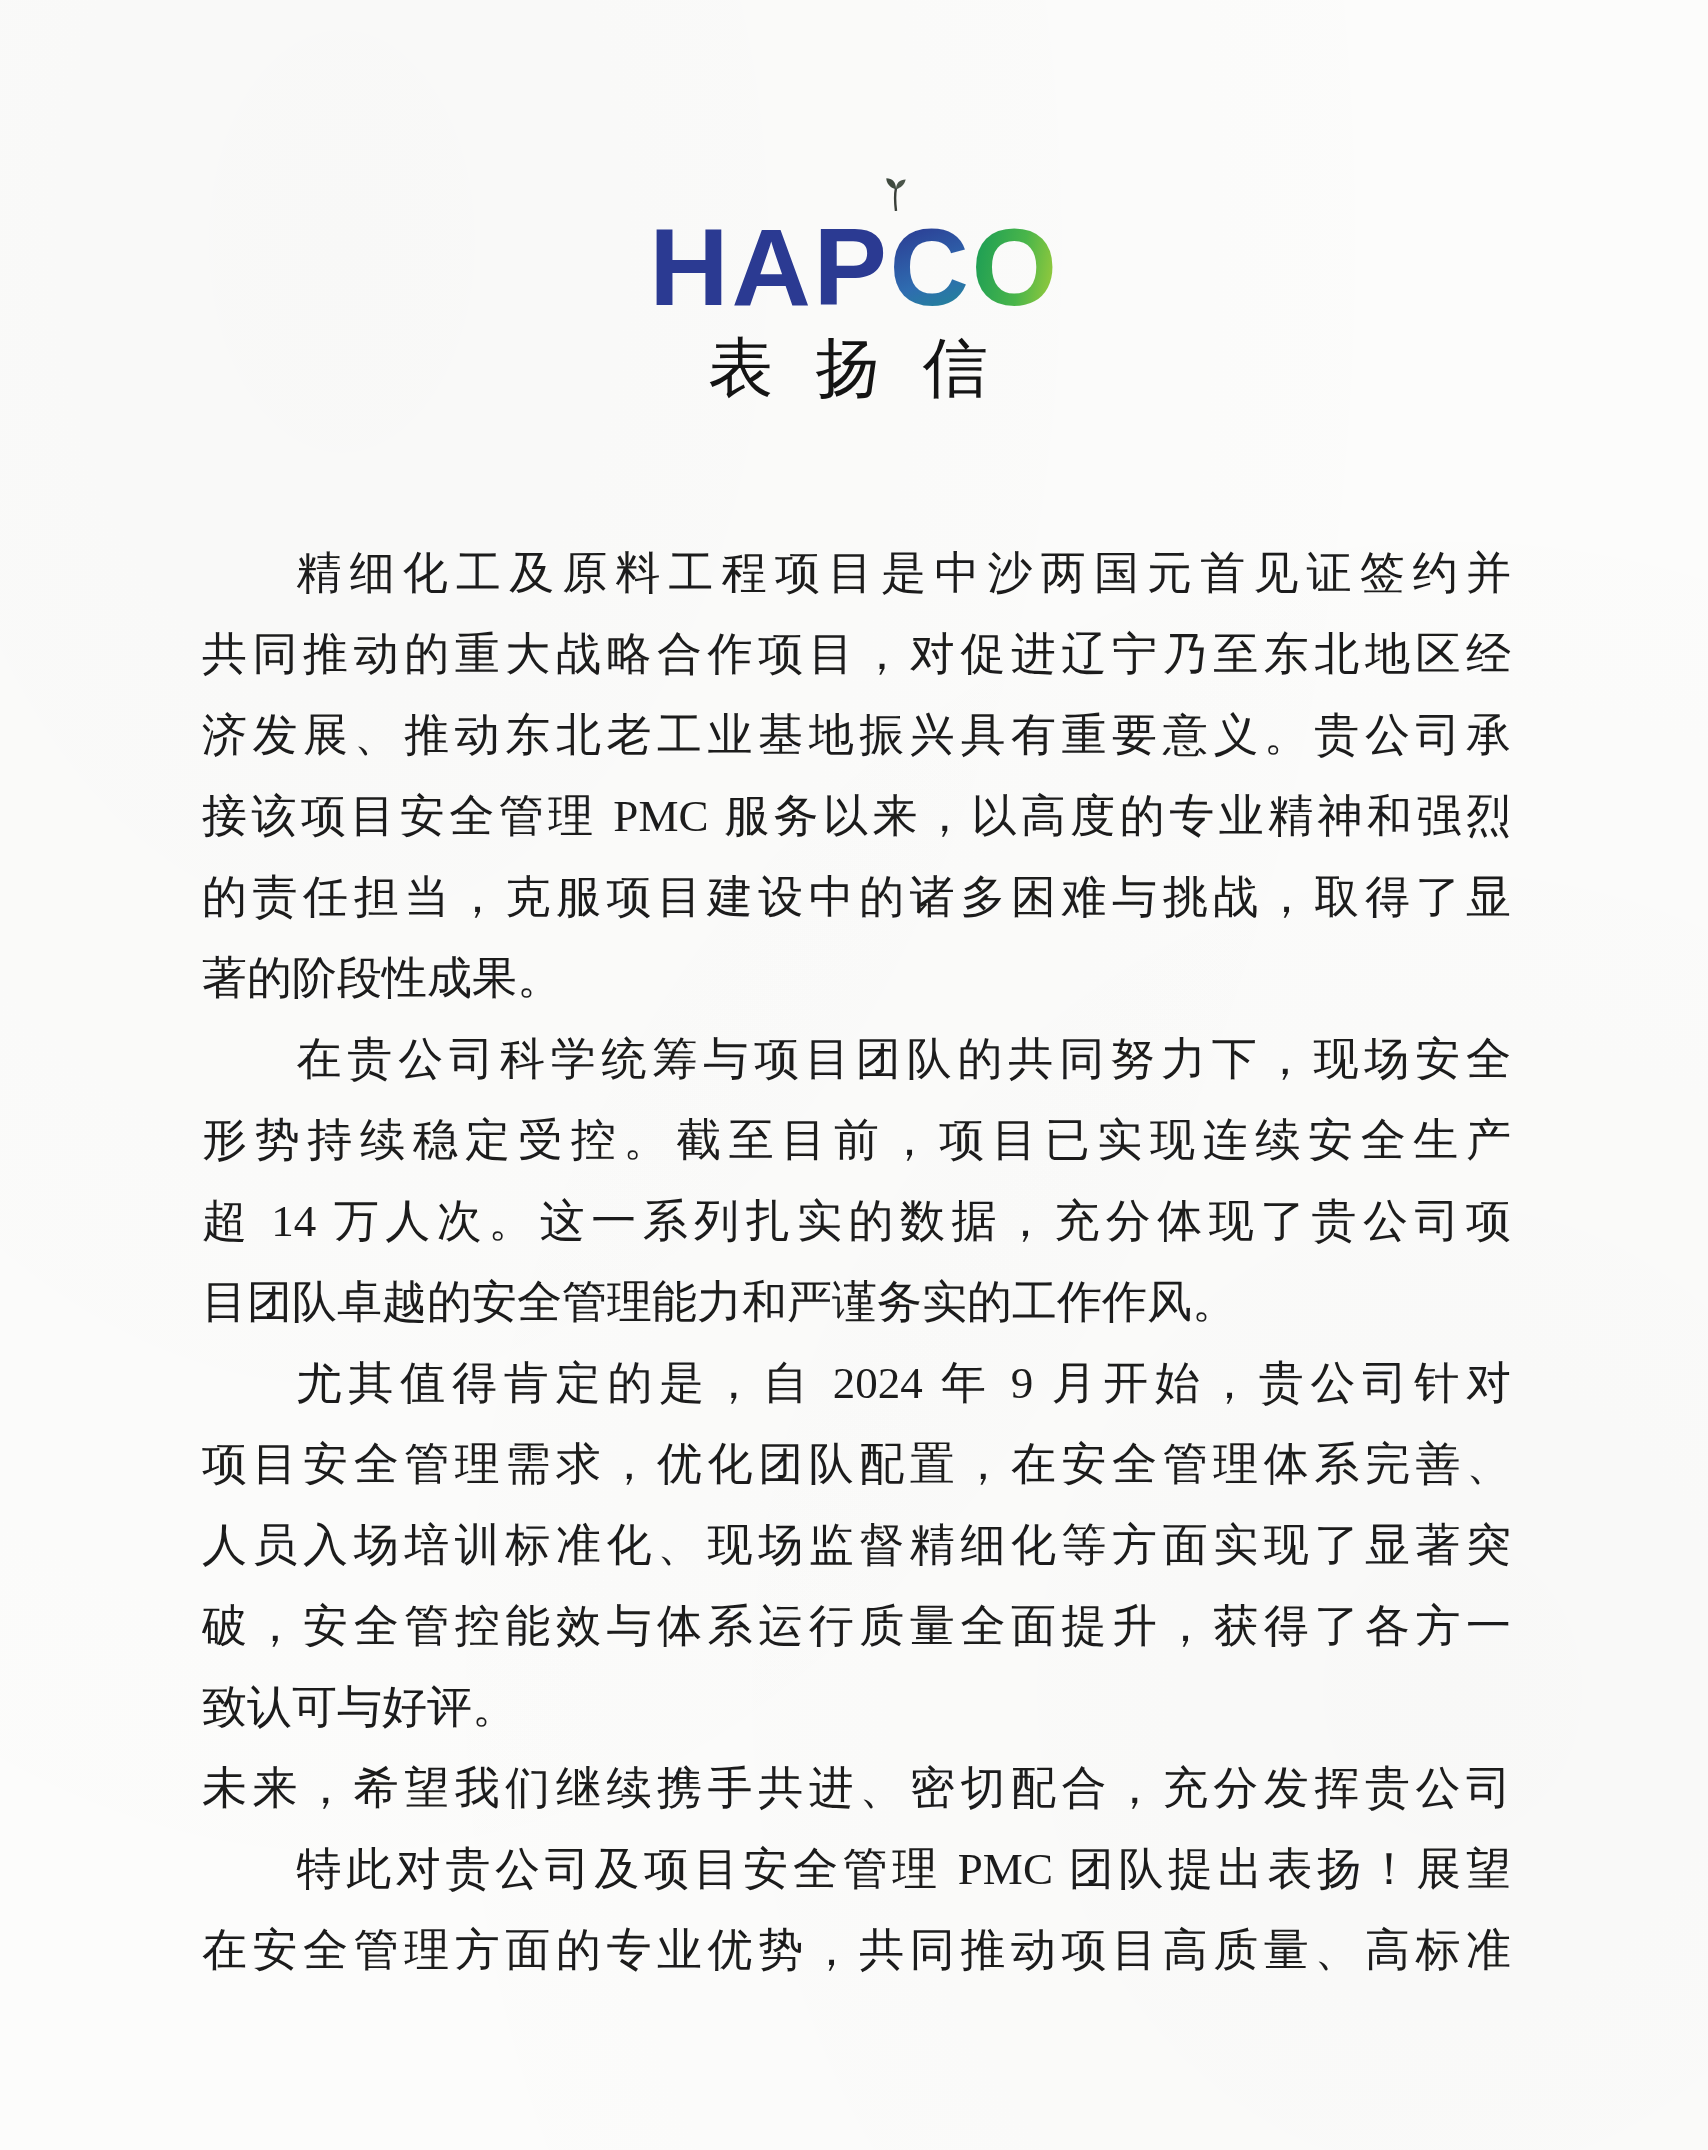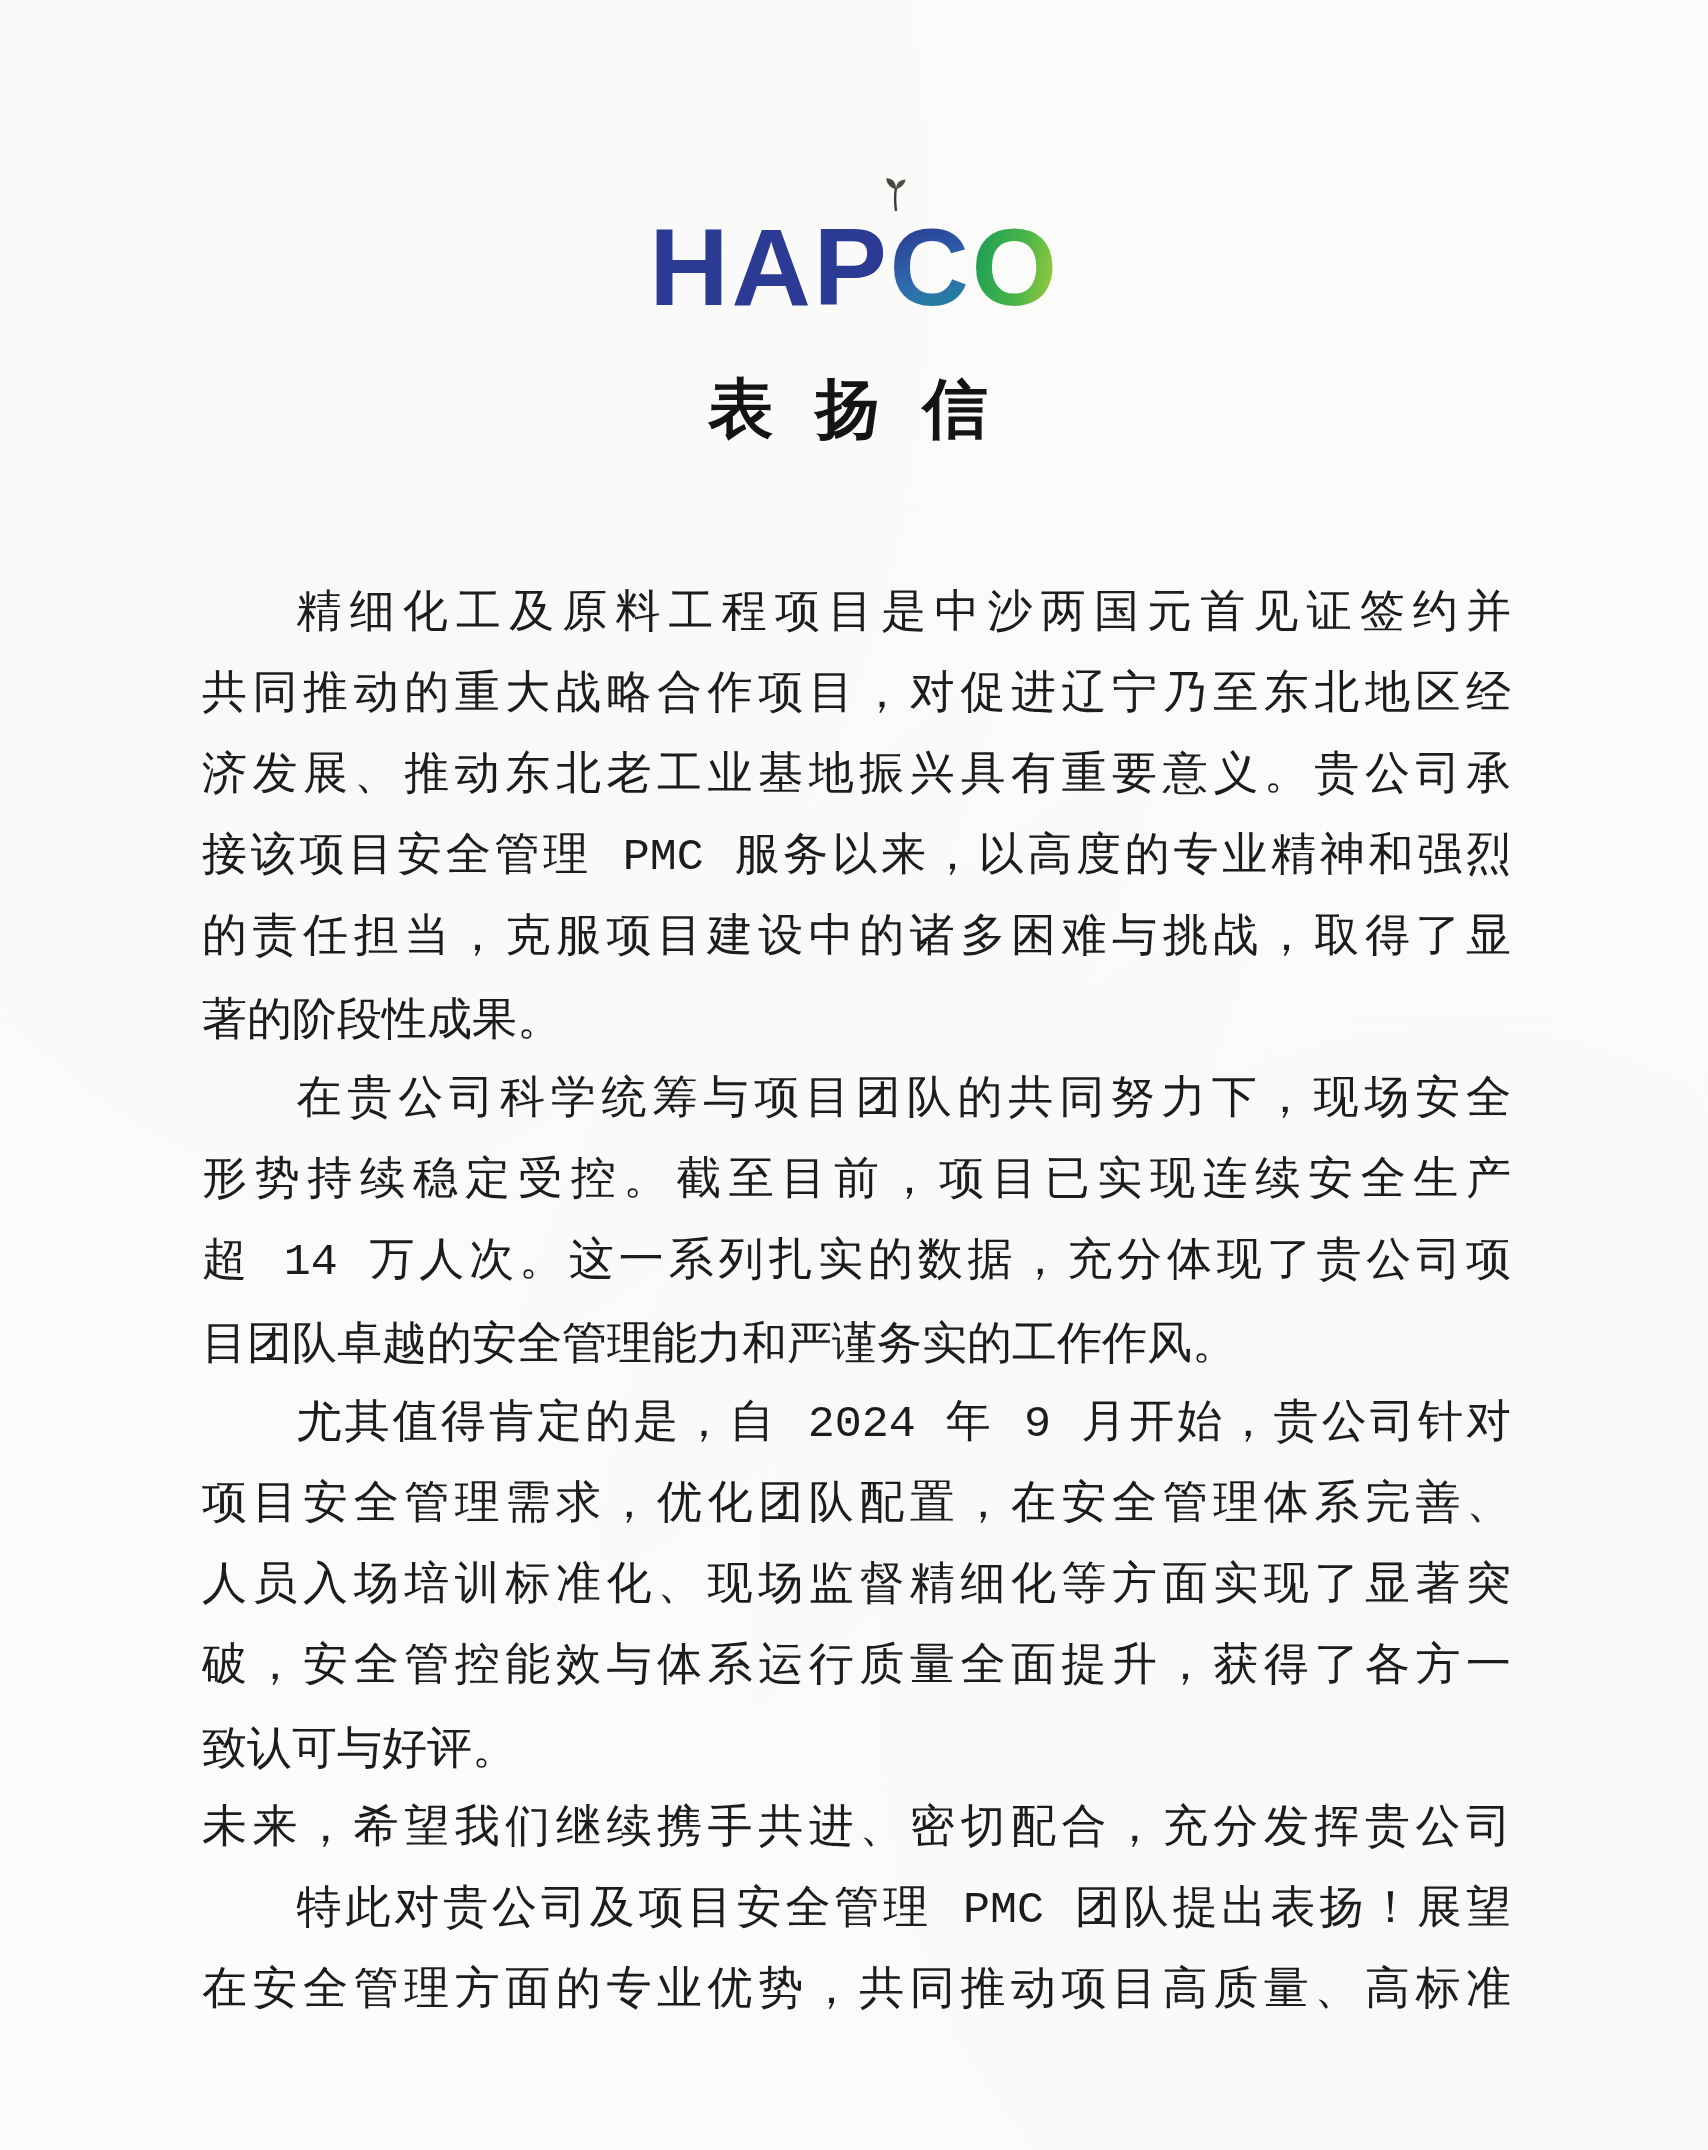--- a/index.html
+++ b/index.html
@@ -54,39 +54,38 @@
   .logo .sprout {
     position: absolute;
     top: -25px;
     left: 56.5%;
     width: 30px;
     height: 34px;
   }
 
   
   .title {
-    margin-top: 41px;
     text-align: center;
     font-size: 65px;
-    font-weight: 700;
+    font-weight: 400;
     letter-spacing: 13px;
     line-height: 75px;
     color: #141414;
   }
 
   
   .body {
     margin: 127px 198px 0 202px;
     font-size: 45px;
     line-height: 81px;
     text-align: justify;
     text-justify: inter-character;
   }
   .line { min-height: 81px; }
-  .line.just { text-align: justify; text-align-last: justify; font-family: Liberation Mono, monospace; }
+  .line.just { text-align: justify; text-align-last: justify; }
   .line.plain { text-align: left; text-align-last: left; }
   .line.first { padding-left: 2.1em; }
 </style>
 </head>
 <body>
 
 <div class="page">
 
   <div class="logo-wrap">
     <div class="logo">

